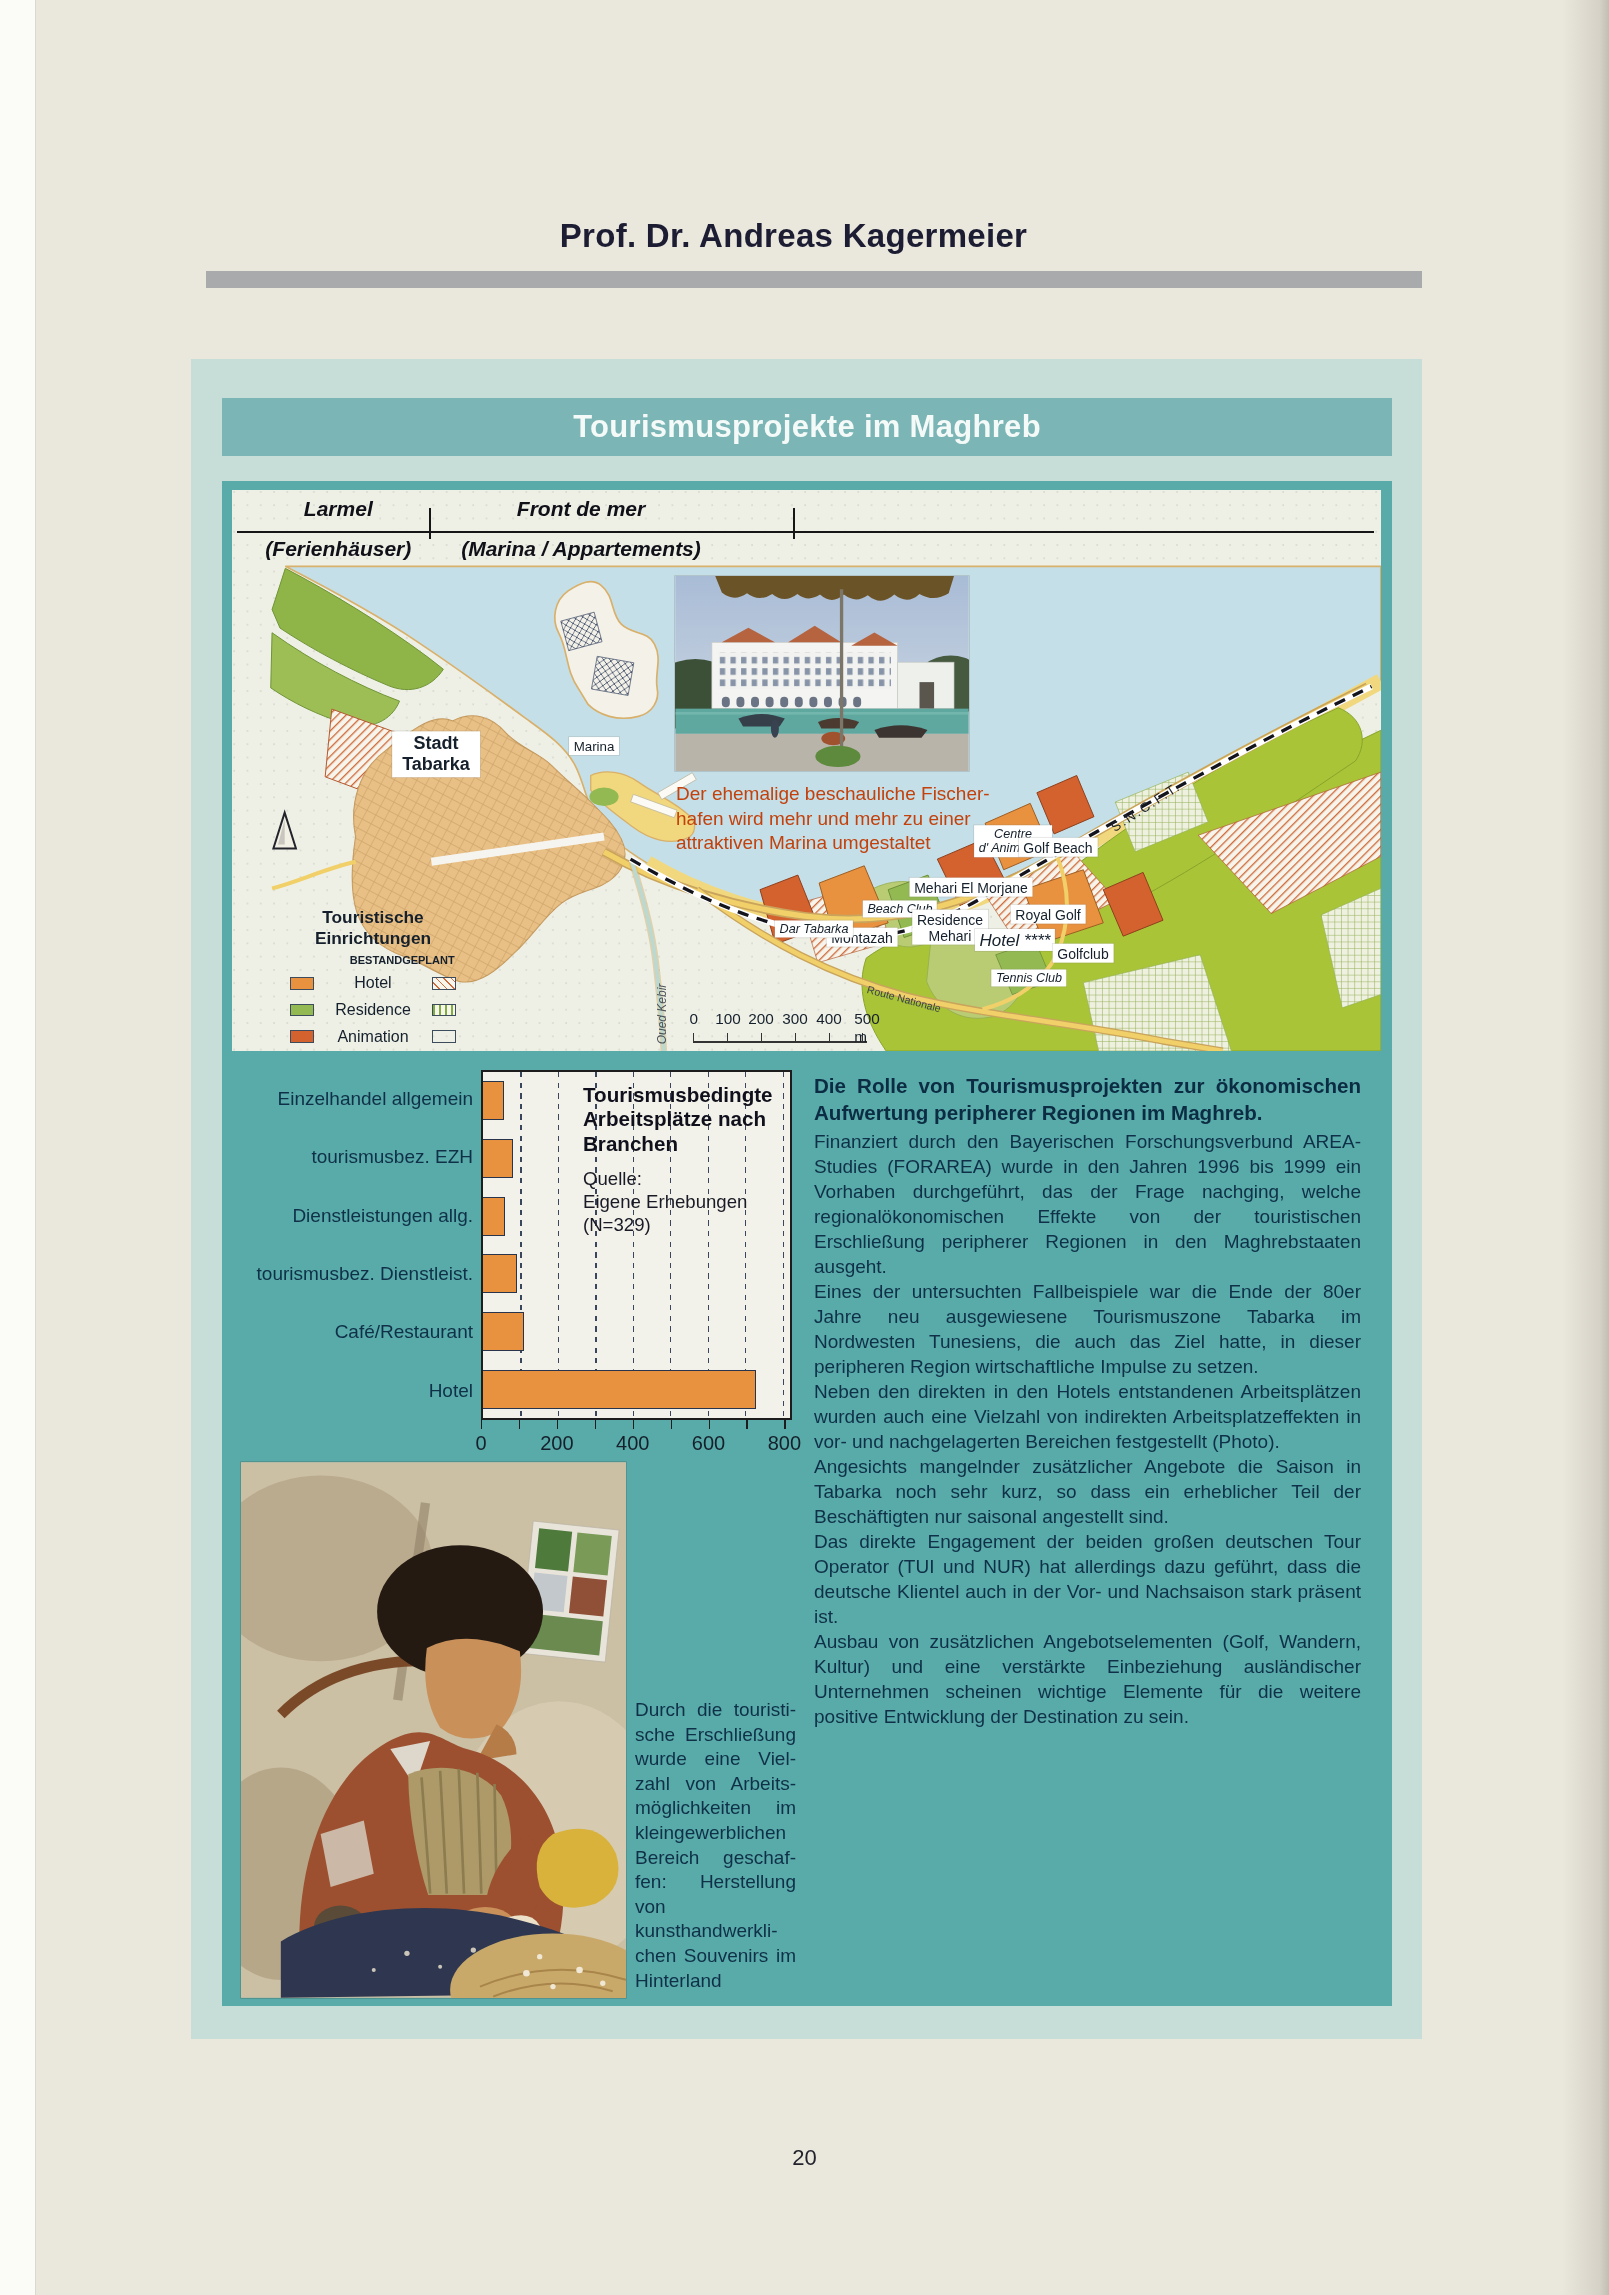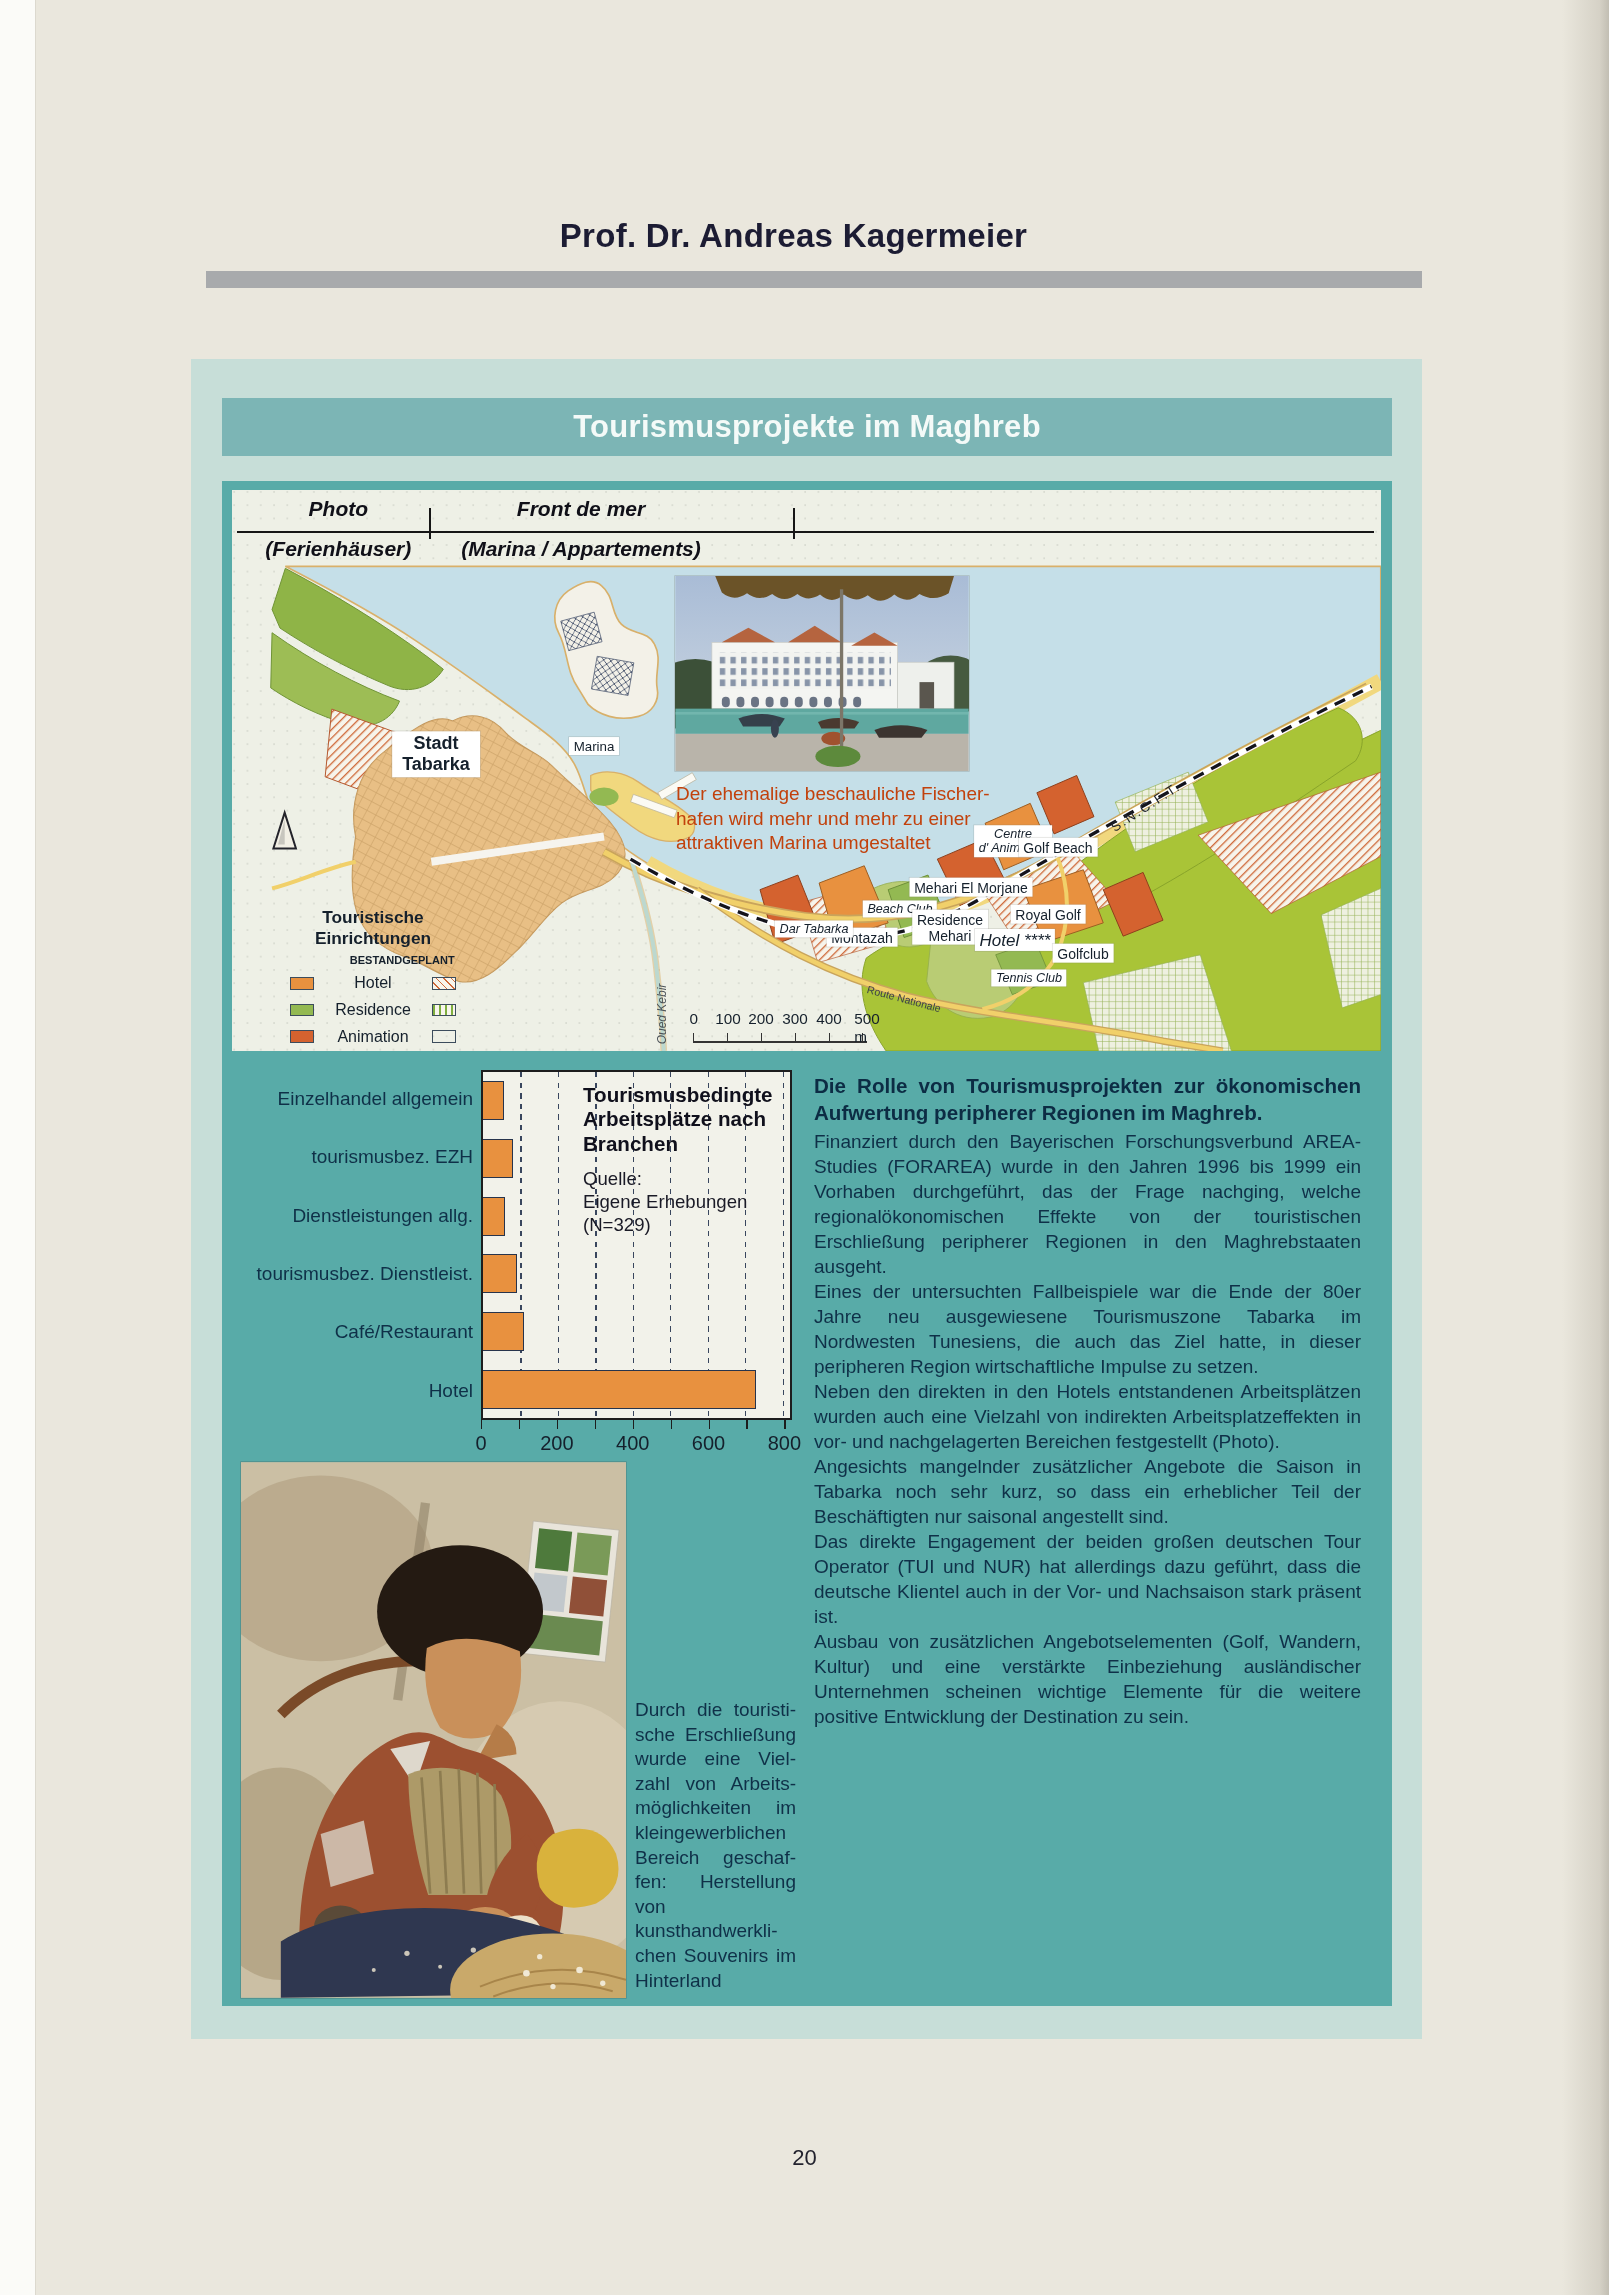--- a/index.html
+++ b/index.html
@@ -194,21 +194,21 @@
           <polygon points="17,0 34,54 0,54" fill="#f2efe4" stroke="#23232a" stroke-width="3"></polygon>
           <polygon points="17,10 17,48 7,48" fill="#23232a" opacity=".2"></polygon>
         </g>
       </svg>
 
       <div class="abs zone-head">
         <div class="zone-line"></div>
         <div class="zone-tick" style="left:197px;"></div>
         <div class="zone-tick" style="left:561px;"></div>
         <div class="zone" style="left:13.3px;width:186px;height:74px;">
-          <div class="l1">Photo</div>
+          <div class="l1">Larmel</div>
           <div class="l2">(Ferienhäuser)</div>
         </div>
         <div class="zone" style="left:203px;width:292px;height:74px;">
           <div class="l1">Front de mer</div>
           <div class="l2">(Marina / Appartements)</div>
         </div>
       </div>
 
       <div class="mlabel bold" style="left:204px;top:264px;">
         <div>Stadt</div>

